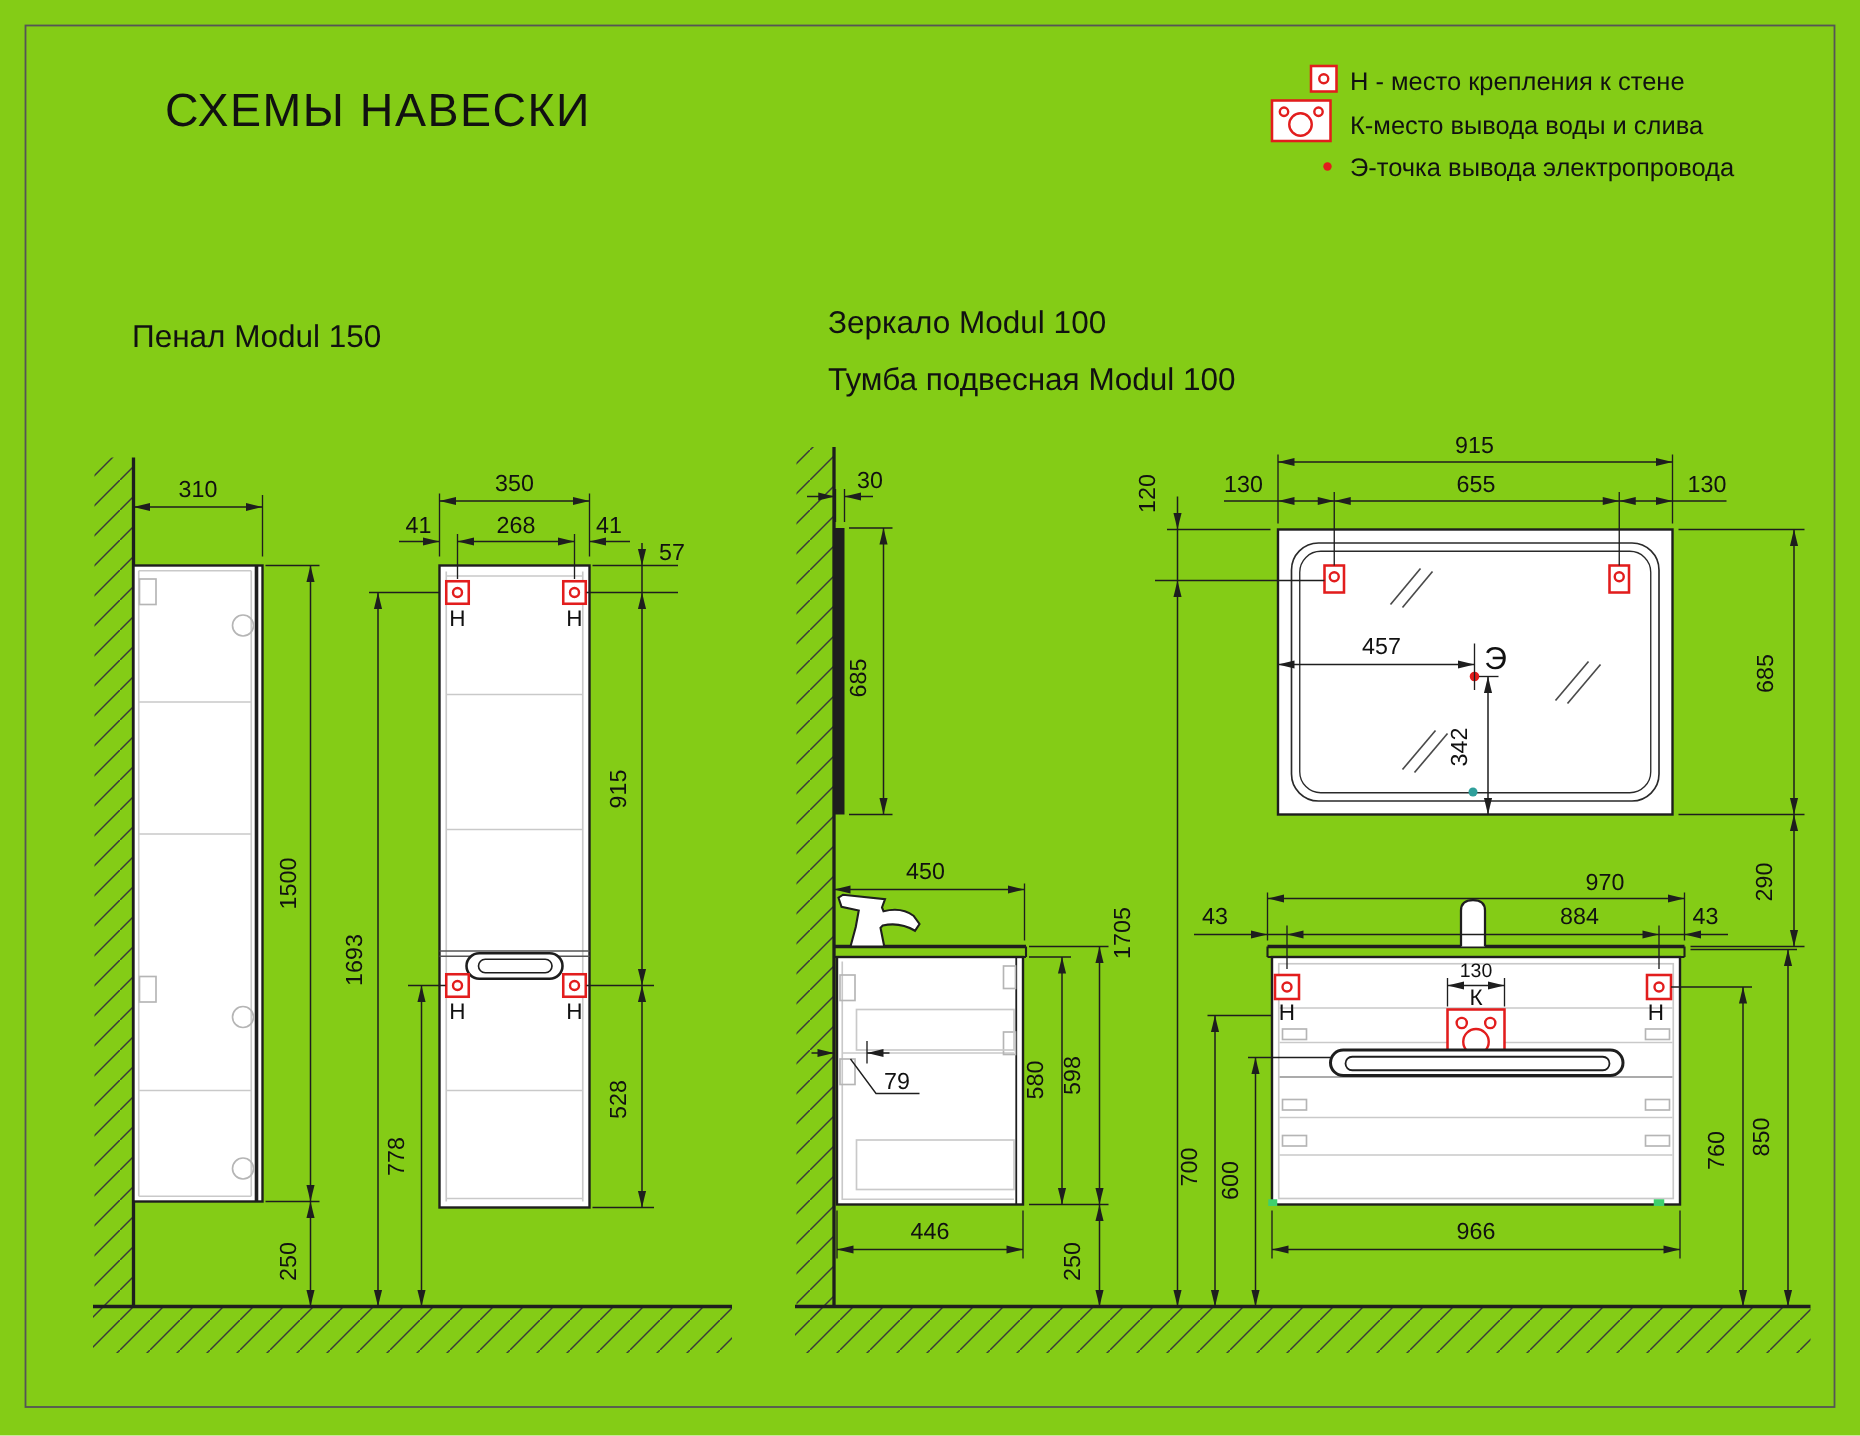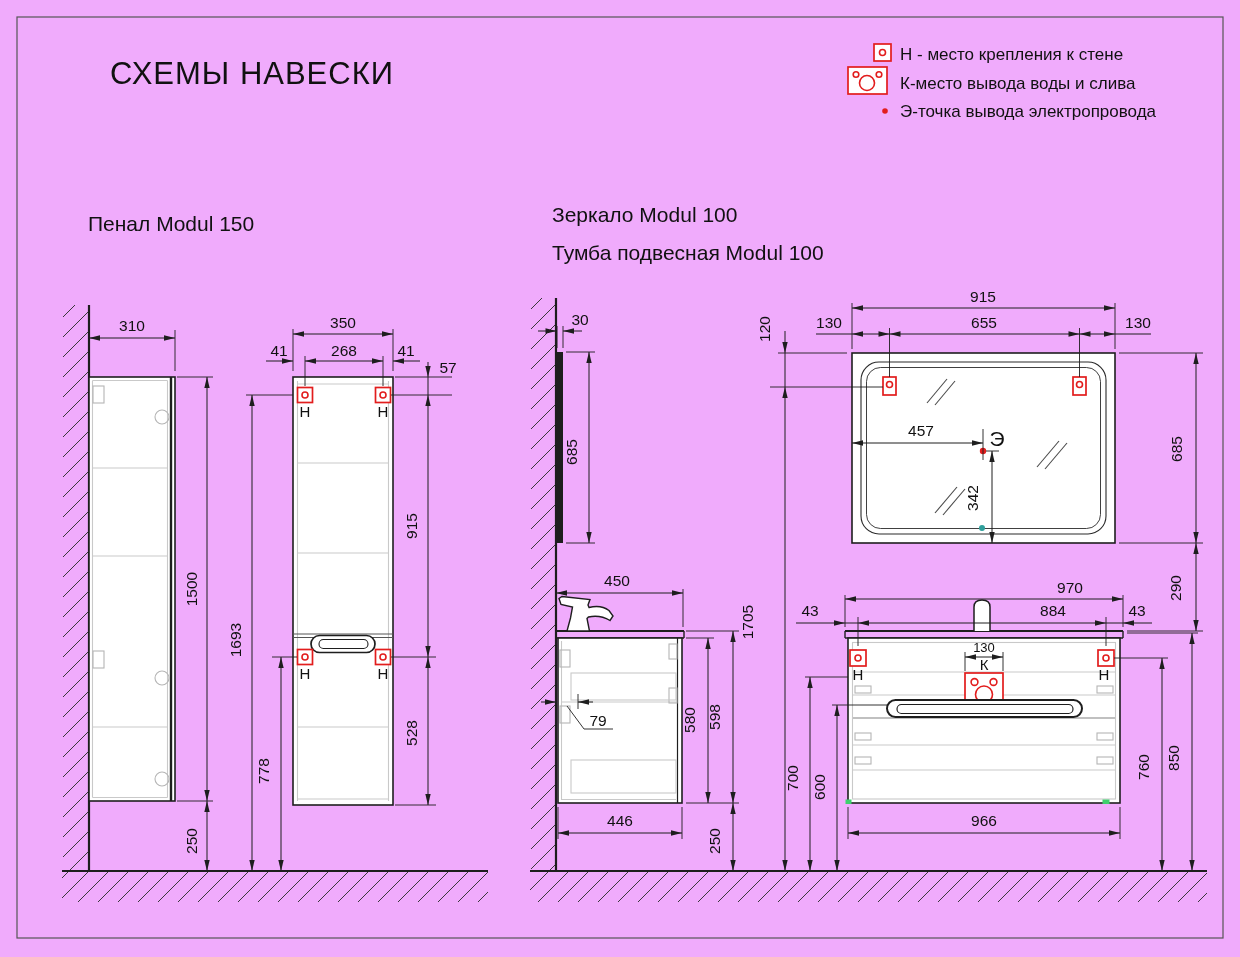--- a/index.html
+++ b/index.html
@@ -1,16 +1,16 @@
 <!DOCTYPE html>
 <html><head>
 <meta charset="utf-8">
 <style>
   html,body{margin:0;padding:0;background:#fff;}
-  .page{position:relative;width:1240px;height:957px;background:#f0abfc;overflow:hidden;}
+  .page{position:relative;width:1240px;height:957px;background:#84cc16;overflow:hidden;}
   svg{display:block;}
   text{font-family:"Liberation Sans","DejaVu Sans",sans-serif;fill:#111;}
   .ttl{font-size:31px;letter-spacing:1px;}
   .sect{font-size:21px;}
   .legtxt{font-size:17px;}
   .dimtxt{font-size:15.5px;}
   .dimtxt-s{font-size:13px;}
   .mk{font-size:15px;}
   .mke{font-size:21px;}
   .outline{fill:#fff;stroke:#1e1e1e;stroke-width:1.6;}

